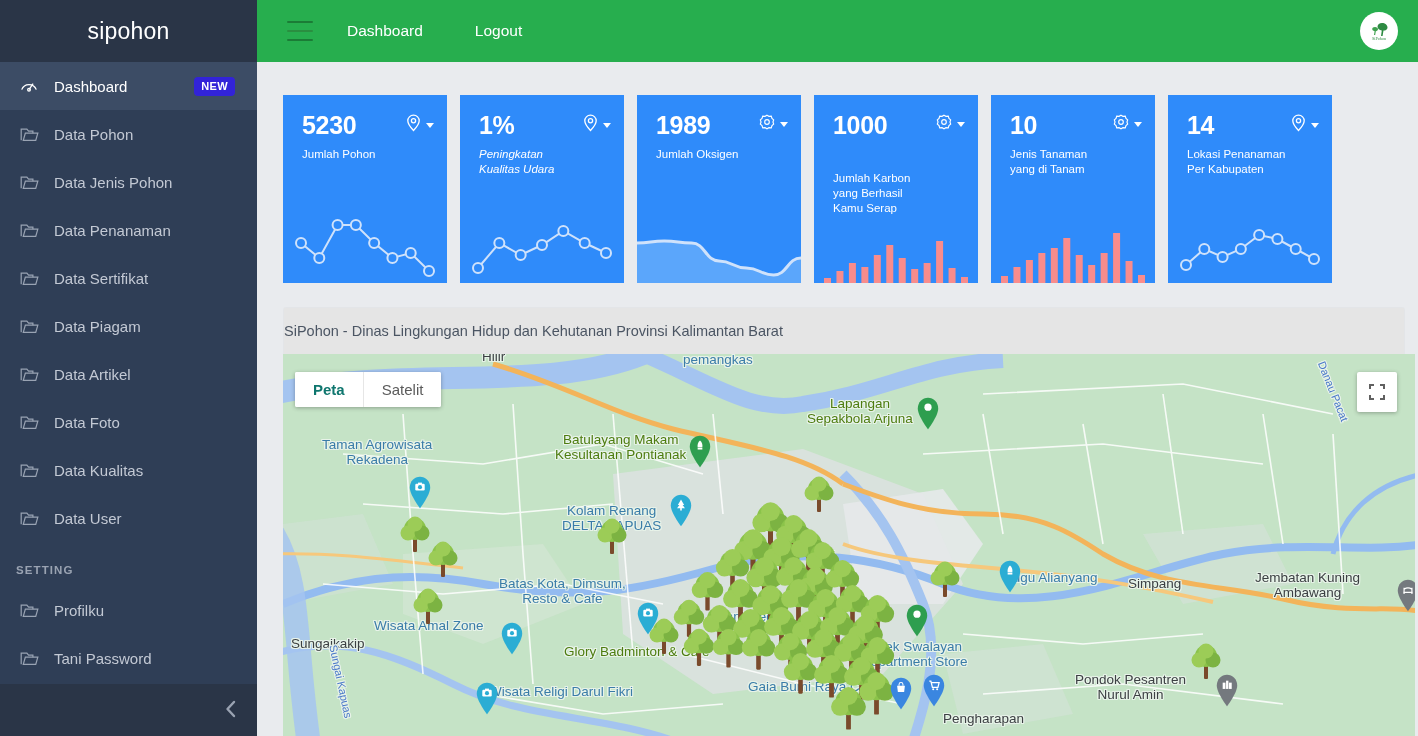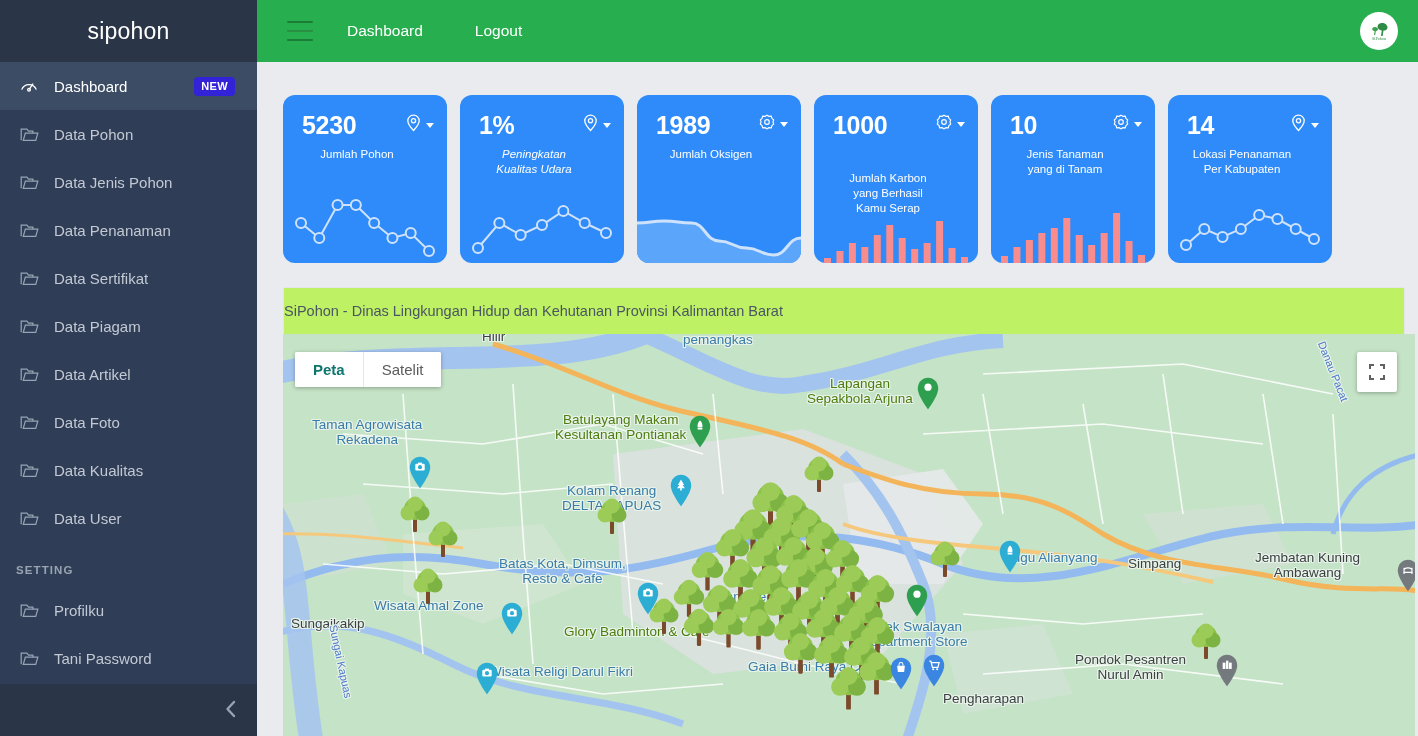--- a/index.html
+++ b/index.html
@@ -69,22 +69,22 @@
   #avatar {
     width: 38px; height: 38px; border-radius: 50%; background: #ffffff;
     display: flex; align-items: center; justify-content: center; cursor: pointer;
     overflow: hidden;
   }
 
   
   #content { flex: 1 1 auto; padding: 33px 0 0 26px; overflow: hidden; }
   #cards-row { display: flex; gap: 13px; padding-right: 0px; }
   .stat-card {
-    width: 164px; height: 168px; background: #2f8bfa; border-radius: 12px;
-    position: relative; overflow: hidden; flex: 0 0 164px; cursor: pointer; text-align: center;
+    width: 164px; height: 188px; background: #2f8bfa; border-radius: 0;
+    position: relative; overflow: hidden; flex: 0 0 164px; cursor: pointer;
   }
   .card-num {
     position: absolute; left: 19px; top: 18px; color: #ffffff;
     font-size: 25px; font-weight: bold; letter-spacing: -.3px; line-height: 1;
   }
   .card-label {
     position: absolute; left: 19px; top: 52px; color: #ffffff;
     font-size: 11.5px; line-height: 15px; width: 110px;
   }
   .card-ctrl {
@@ -98,21 +98,21 @@
   .card-chart { position: absolute; left:0; right:0; bottom:0; height: 70px; }
   .card-chart svg { display:block; width:100%; height:100%; }
 
   
   #map-panel {
     margin-top: 24px; margin-right: 0px; width: 1122px; background: #fff;
     border: 1px solid #e3e5e8; border-bottom: none; border-radius: 3px 3px 0 0;
   }
   #map-title {
     height: 46px; display: flex; align-items: center; 
-    color: #4b5563; font-size: 14.5px; background:#bef264;
+    color: #4b5563; font-size: 14.5px; background:#e5e5e5;
   }
   #map-area {
     position: relative; width: 1132px; height: 417px; overflow: hidden;
     background: #c9e4ca; margin-left: -1px;
   }
   #map-svg { position:absolute; inset:0; width:100%; height:100%; }
   .maptype-ctrl {
     position: absolute; left: 12px; top: 18px; display: flex;
     background: #ffffff; border-radius: 2px; box-shadow: 0 1px 4px rgba(0,0,0,.3);
     overflow: hidden; z-index: 5;
@@ -888,21 +888,21 @@
               </svg></div>
             <div class="map-pin" style="left: 1113px; top: 225px;"><svg width="24" height="33" viewBox="0 0 30 42">
                 <path d="M15 41 C15 41 28 24 28 14.5 C28 6.8 22 1 15 1 C8 1 2 6.8 2 14.5 C2 24 15 41 15 41Z" fill="#74797e"></path>
                 <path d="M9 17 H21 M10 11 V19 M20 11 V19 M10 13 C13 11 17 11 20 13" stroke="#fff" stroke-width="1.5" fill="none"></path>
               </svg></div>
             <div class="map-label poi" style="left: 400px; top: -2px;">pemangkas</div>
             <div class="map-label park" style="left: 524px; top: 42px;">Lapangan
 Sepakbola Arjuna</div>
             <div class="map-label park" style="left: 272px; top: 78px;">Batulayang Makam
 Kesultanan Pontianak</div>
-            <div class="map-label poi" style="left: 29px; top: 83px;">Taman Agrowisata
+            <div class="map-label poi" style="left: 39px; top: 83px;">Taman Agrowisata
 Rekadena</div>
             <div class="map-label poi" style="left: 279px; top: 149px;">Kolam Renang
 DELTA KAPUAS</div>
             <div class="map-label poi" style="left: 216px; top: 222px;">Batas Kota, Dimsum,
 Resto &amp; Cafe</div>
             <div class="map-label poi" style="left: 91px; top: 264px;">Wisata Amal Zone</div>
             <div class="map-label city" style="left: 8px; top: 282px;">Sungaikakip</div>
             <div class="map-label park" style="left: 281px; top: 290px;">Glory Badminton &amp; Cafe</div>
             <div class="map-label poi" style="left: 206px; top: 330px;">Wisata Religi Darul Fikri</div>
             <div class="map-label poi" style="left: 436px; top: 255px;">Tani Megan</div>

